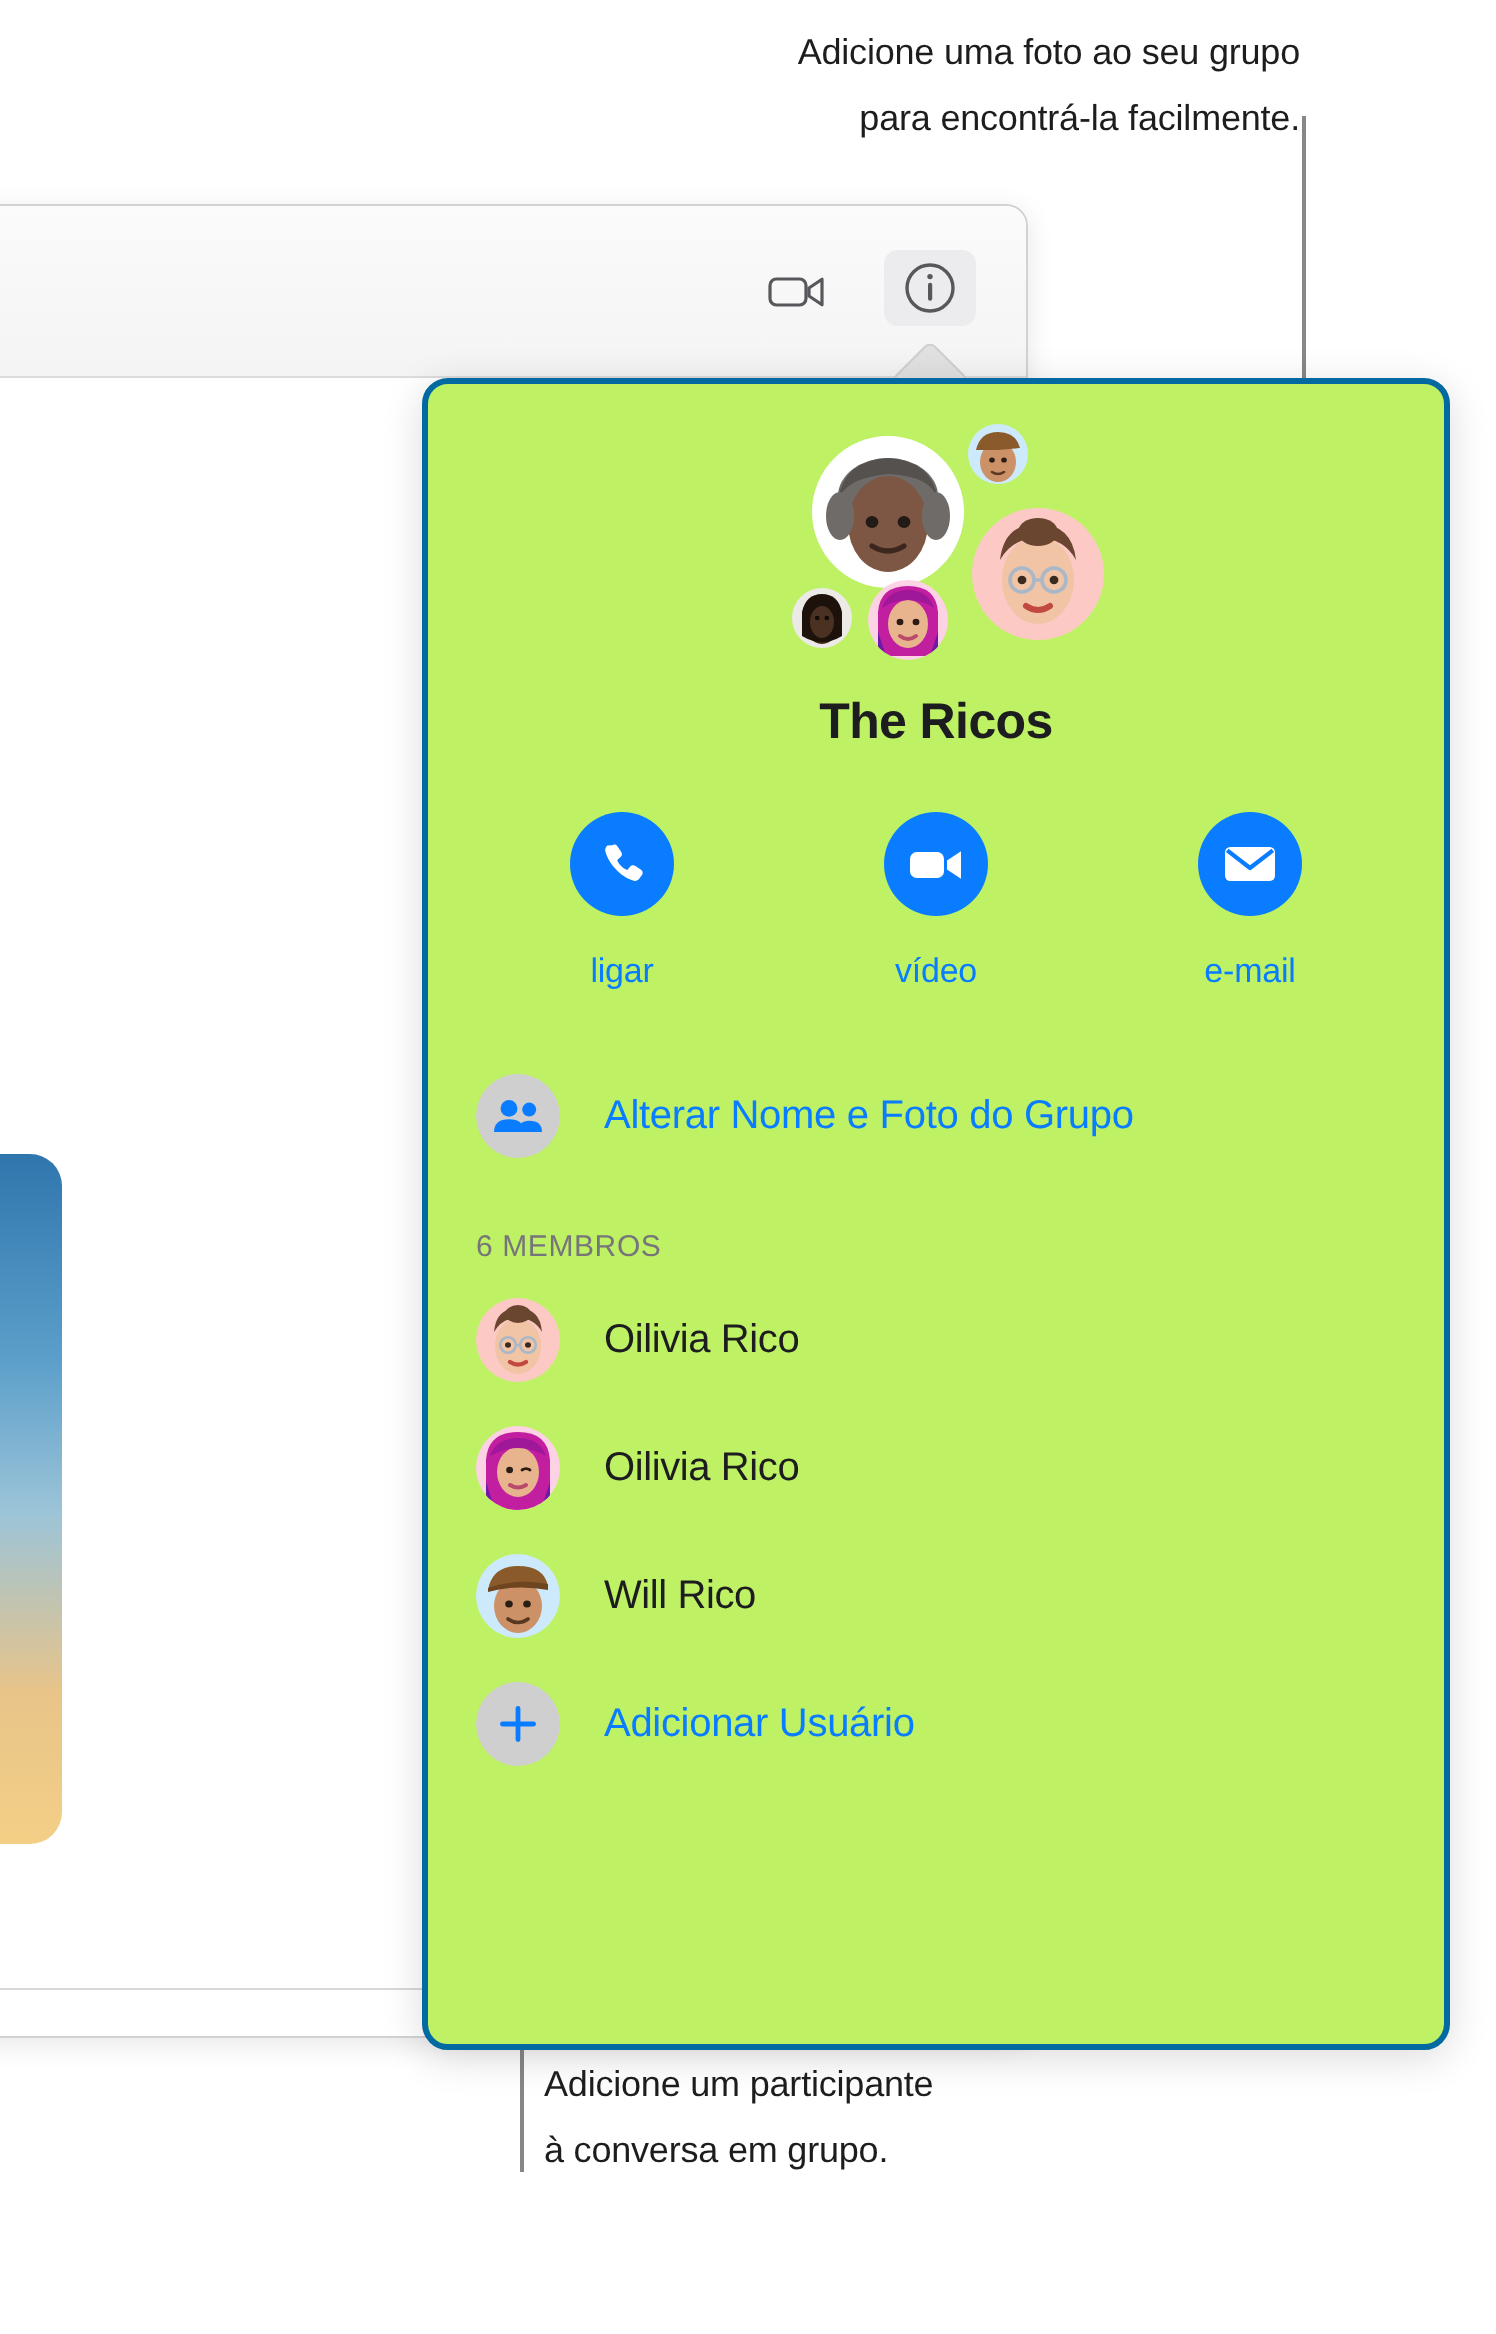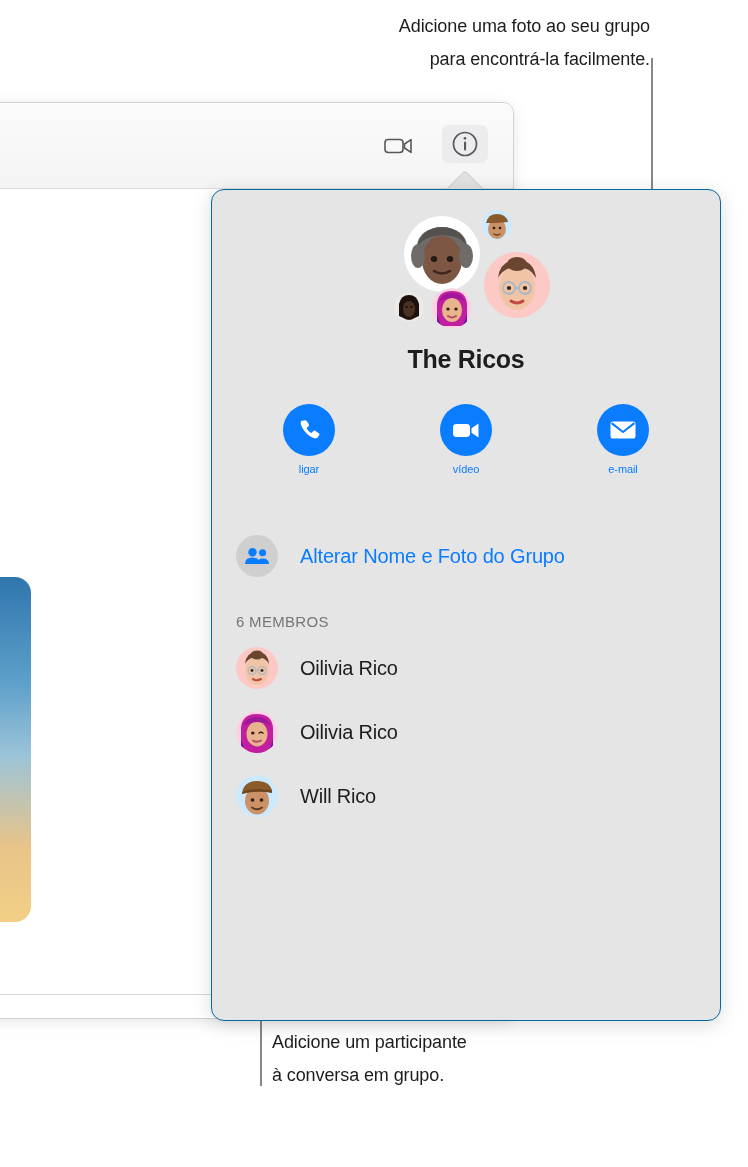--- a/index.html
+++ b/index.html
@@ -123,23 +123,23 @@
   }
   #divider-1 { top: 805px; }
 
   
   #info-popover {
     position: absolute;
     left: 211px;
     top: 189px;
     width: 508px;
     height: 830px;
-    background: #e5e5e5;
+    background: #bef264;
     border-radius: 13px;
-    border: 1px solid #0369a1;
+    border: 3px solid #0369a1;
     box-shadow: 0 4px 20px rgba(0,0,0,0.14);
   }
   #popover-arrow {
     position: absolute;
     left: 444px;
     top: 169px;
     width: 40px;
     height: 22px;
     overflow: hidden;
   }
@@ -204,22 +204,22 @@
   .action-circle {
     width: 52px;
     height: 52px;
     border-radius: 50%;
     background: #0a7cff;
     display: flex;
     align-items: center;
     justify-content: center;
   }
   .action-label {
-    margin-top: 7px;
-    font-size: 11px;
+    margin-top: 18px;
+    font-size: 17px;
     color: #0a7cff;
     letter-spacing: -0.1px;
   }
 
   
   #change-group-row {
     position: absolute;
     left: 24px;
     top: 345px;
     display: flex;
@@ -483,19 +483,28 @@
           <path d="M6 17 Q20 12 36 15 L36 18 Q20 15 6 19Z" fill="#6e451f"></path>
           <ellipse cx="16.5" cy="25" rx="1.9" ry="1.8" fill="#2a1d14"></ellipse>
           <ellipse cx="25.5" cy="25" rx="1.9" ry="1.8" fill="#2a1d14"></ellipse>
           <path d="M16 32.5 Q21 36 26 32.5" stroke="#5a3720" stroke-width="1.8" fill="none" stroke-linecap="round"></path>
         </svg>
       </div>
       <div class="member-name">Will Rico</div>
     </div>
 
 
+    <div id="add-user-row">
+      <div class="circle-icon">
+        <svg width="22" height="22" viewBox="0 0 22 22">
+          <rect x="9.8" y="2" width="2.4" height="18" rx="1.2" fill="#0a7cff"></rect>
+          <rect x="2" y="9.8" width="18" height="2.4" rx="1.2" fill="#0a7cff"></rect>
+        </svg>
+      </div>
+      <div id="add-user-label">Adicionar Usuário</div>
+    </div>
   </div>
 </div>
 
 <div class="callout" id="callout-top">Adicione uma foto ao seu grupo
 para encontrá-la facilmente.</div>
 <div class="callout" id="callout-bottom">Adicione um participante
 à conversa em grupo.</div>
 
 </body></html>

